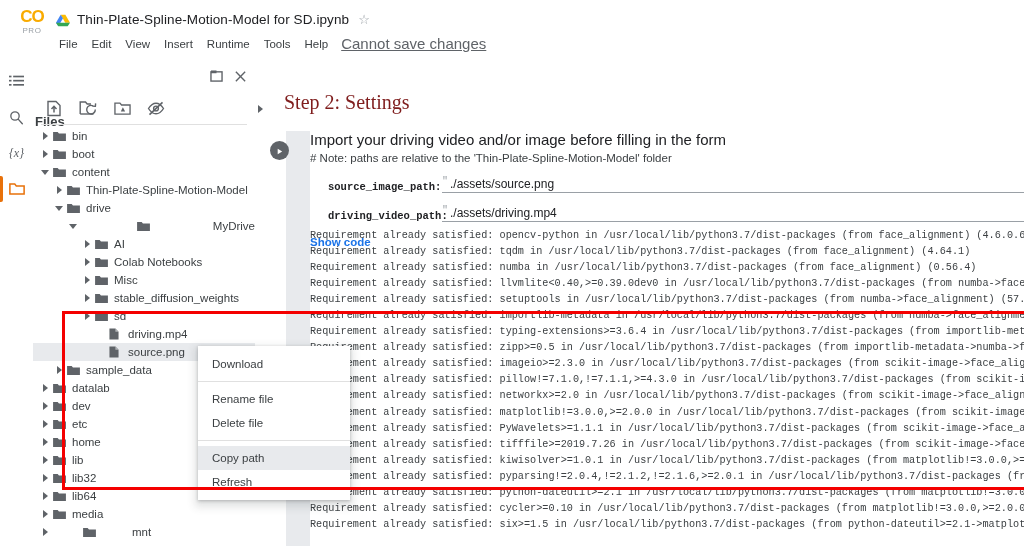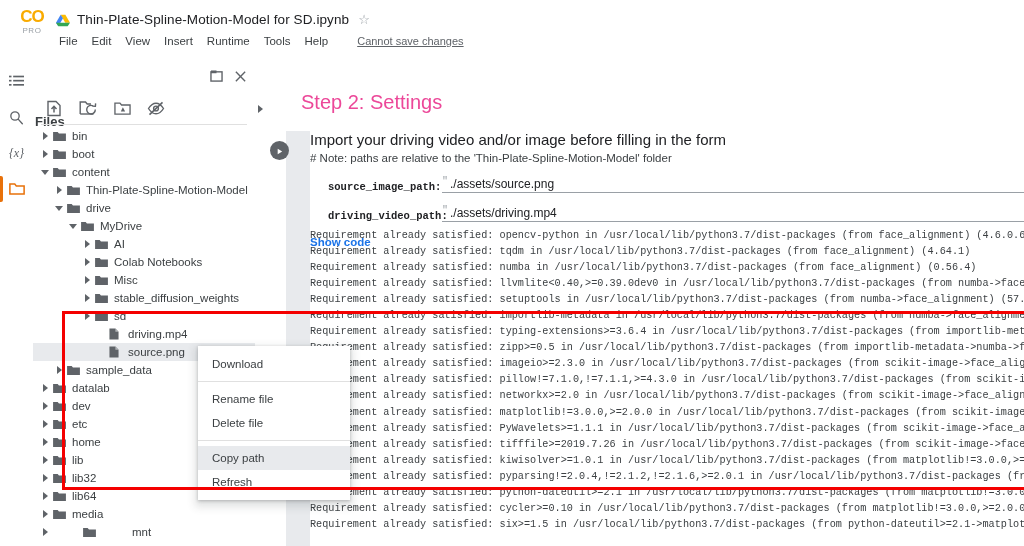--- a/index.html
+++ b/index.html
@@ -16,21 +16,21 @@
   .topbar { position: absolute; left: 0; top: 0; width: 1024px; height: 56px; background: #fff; }
   .co-logo { position: absolute; left: 10px; top: 8px; width: 44px; text-align: center; }
   .co-mark { font-size: 17px; font-weight: bold; color: #F9AB00; letter-spacing: -1px; line-height: 18px; font-family: "Liberation Sans", sans-serif; }
   .co-pro { font-size: 8px; color: #9aa0a6; letter-spacing: .6px; line-height: 10px; }
   .title-row { position: absolute; left: 56px; top: 9px; display: flex; align-items: center; height: 20px; }
   .drive-ico { width: 14px; height: 13px; margin-right: 7px; display: block; }
   .nb-title { font-size: 13.5px; color: #202124; letter-spacing: .1px; }
   .star { margin-left: 9px; font-size: 13px; color: #9aa0a6; line-height: 13px; }
   .menu-row { position: absolute; left: 52px; top: 35px; display: flex; align-items: center; gap: 0px; }
   .menu-row span.mi { font-size: 11.5px; color: #3c4043; padding: 0 7px; }
-  .cannot { font-size: 11px; color: #5f6368; text-decoration: underline; margin-left: 22px; text-align: right; }
+  .cannot { font-size: 15px; color: #5f6368; text-decoration: underline; margin-left: 6px; text-align: right; }
 
   
   .rail { position: absolute; left: 0; top: 56px; width: 33px; height: 490px; background: #fff; }
   .rail-item { position: absolute; left: 0; width: 33px; height: 34px; display: flex; align-items: center; justify-content: center; }
   .rail-item svg { display: block; }
   .rail-active-bar { position: absolute; left: 0px; width: 3px; height: 26px; background: #E8710A; border-radius: 0 2px 2px 0; }
 
   
   .files { position: absolute; left: 33px; top: 56px; width: 222px; height: 490px; background: #fff; }
   .files-head { position: absolute; left: 0; top: 5px; width: 222px; height: 30px; }
@@ -50,21 +50,21 @@
 
   
   .nb { position: absolute; left: 256px; top: 56px; width: 768px; height: 490px; background: #fff; }
   .nb-toolbar { position: absolute; left: 0; top: 0; width: 768px; height: 28px; border-bottom: 1px solid #e8eaed; display: flex; align-items: center; }
   .tb-item { font-size: 11.5px; color: #5f6368; padding: 0 9px; display: flex; align-items: center; gap: 4px; }
   .tb-sep { width: 1px; height: 16px; background: #dadce0; margin: 0 6px; }
 
   .cells { position: absolute; left: 0; top: 29px; width: 768px; height: 461px; }
   .md-caret { position: absolute; left: 0px; top: 14px; width: 10px; }
   .cell-left-strip { position: absolute; left: 30px; top: 46px; width: 24px; height: 415px; background: #e8eaed; }
-  .step-title { position: absolute; left: 45px; top: 6px; font-size: 20px; color: #ec4899; }
+  .step-title { position: absolute; left: 28px; top: 6px; font-size: 20px; color: #7f1d1d; font-family: Liberation Serif, serif; }
 
   .run-btn { position: absolute; left: 14px; top: 10px; width: 19px; height: 19px; border-radius: 50%; background: #5f6368; display: flex; align-items: center; justify-content: center; }
   .form-cell { position: absolute; left: 54px; top: 46px; width: 836px; }
   .form-h { font-size: 15px; color: #202124; padding-left: 0px; }
   .form-note { font-size: 11.5px; color: #3c4043; margin-top: 4px; }
   .field-row { display: flex; align-items: flex-end; margin-top: 12px; }
   .field-label { font-family: "Liberation Mono", monospace; font-size: 10.5px; font-weight: bold; color: #202124; width: 132px; padding-left: 18px; }
   .field-box { position: relative; flex: 1; border-bottom: 1px solid #9aa0a6; height: 17px; display: flex; align-items: center; }
   .field-quote { font-family: "Liberation Mono", monospace; font-size: 10px; color: #9aa0a6; margin-right: 2px; position: relative; top: -3px; }
   .field-val { font-size: 12px; color: #202124; }
@@ -260,21 +260,21 @@
               <path d="M0 2 L8 2 L4 7 Z"></path>
             </svg>
           </span>
           <span class="nodeico">
             <svg width="13" height="11" viewBox="0 0 14 12" fill="#5f6368">
               <path d="M0 11 L0 1 L5 1 L6.4 2.6 L14 2.6 L14 11 Z"></path>
             </svg>
           </span>
           <span class="nodelabel">drive</span>
         </div>
-        <div class="row" style="padding-left: 36px;">
+        <div class="row" style="padding-left: 36px; justify-content: space-between;">
           <span class="arrow">
             <svg width="8" height="8" viewBox="0 0 8 8" fill="#5f6368">
               <path d="M0 2 L8 2 L4 7 Z"></path>
             </svg>
           </span>
           <span class="nodeico">
             <svg width="13" height="11" viewBox="0 0 14 12" fill="#5f6368">
               <path d="M0 11 L0 1 L5 1 L6.4 2.6 L14 2.6 L14 11 Z"></path>
             </svg>
           </span>

